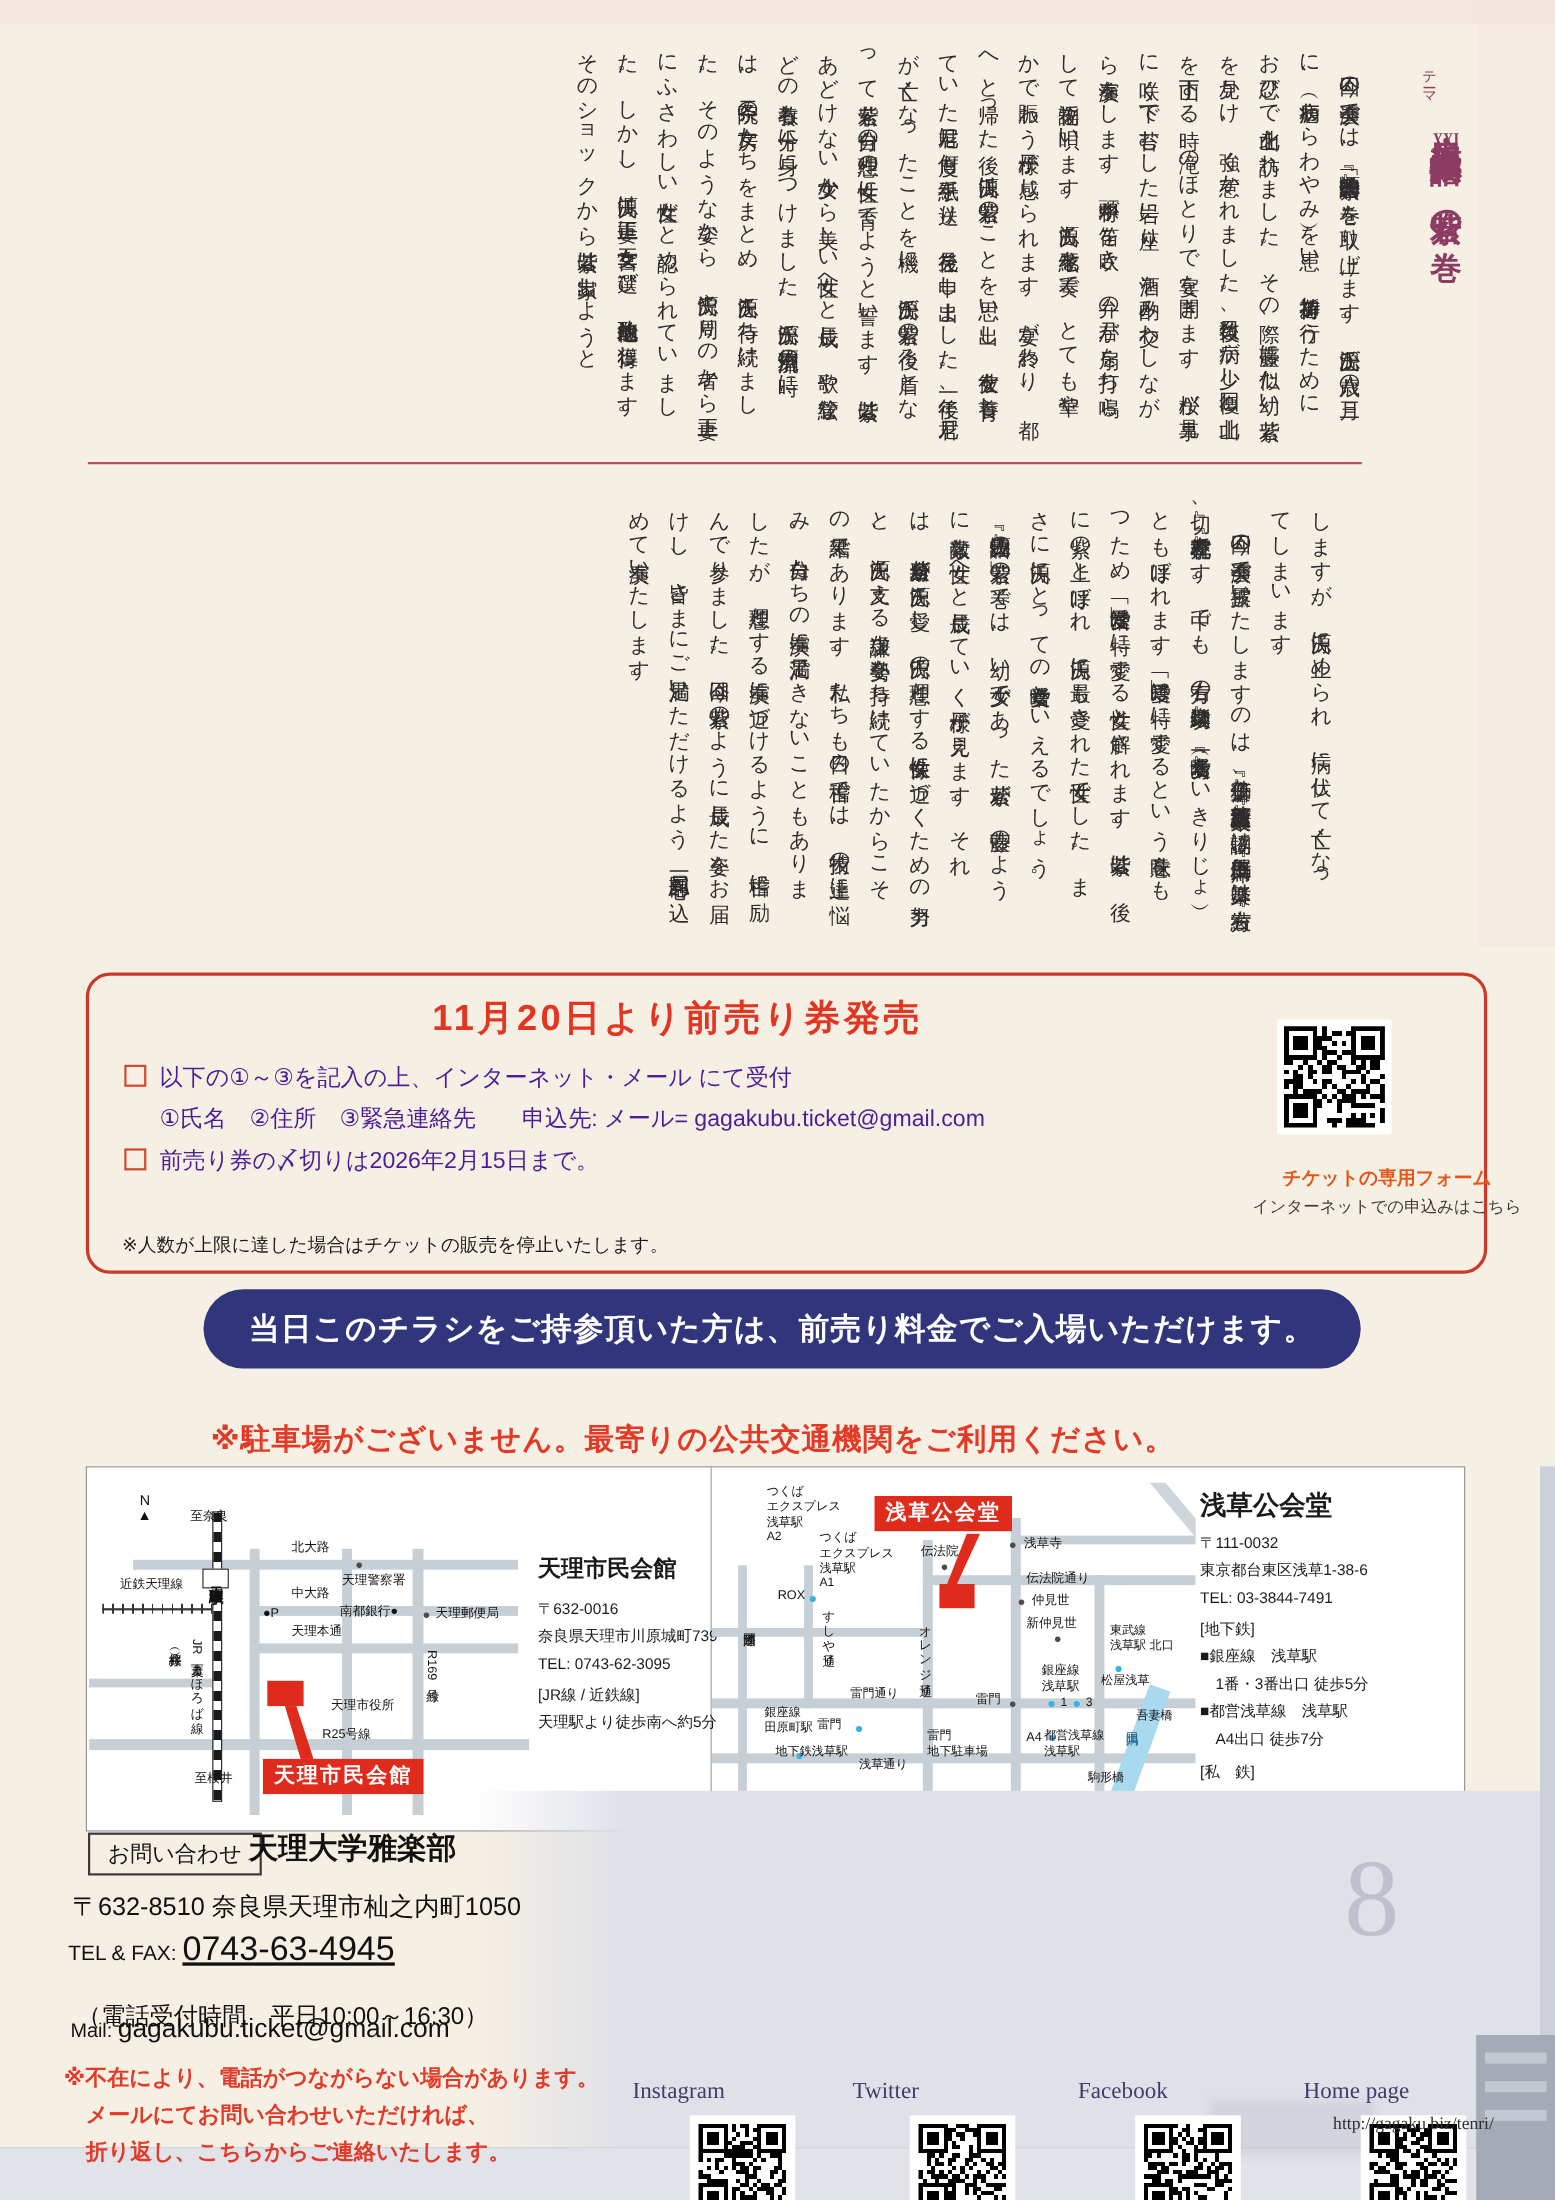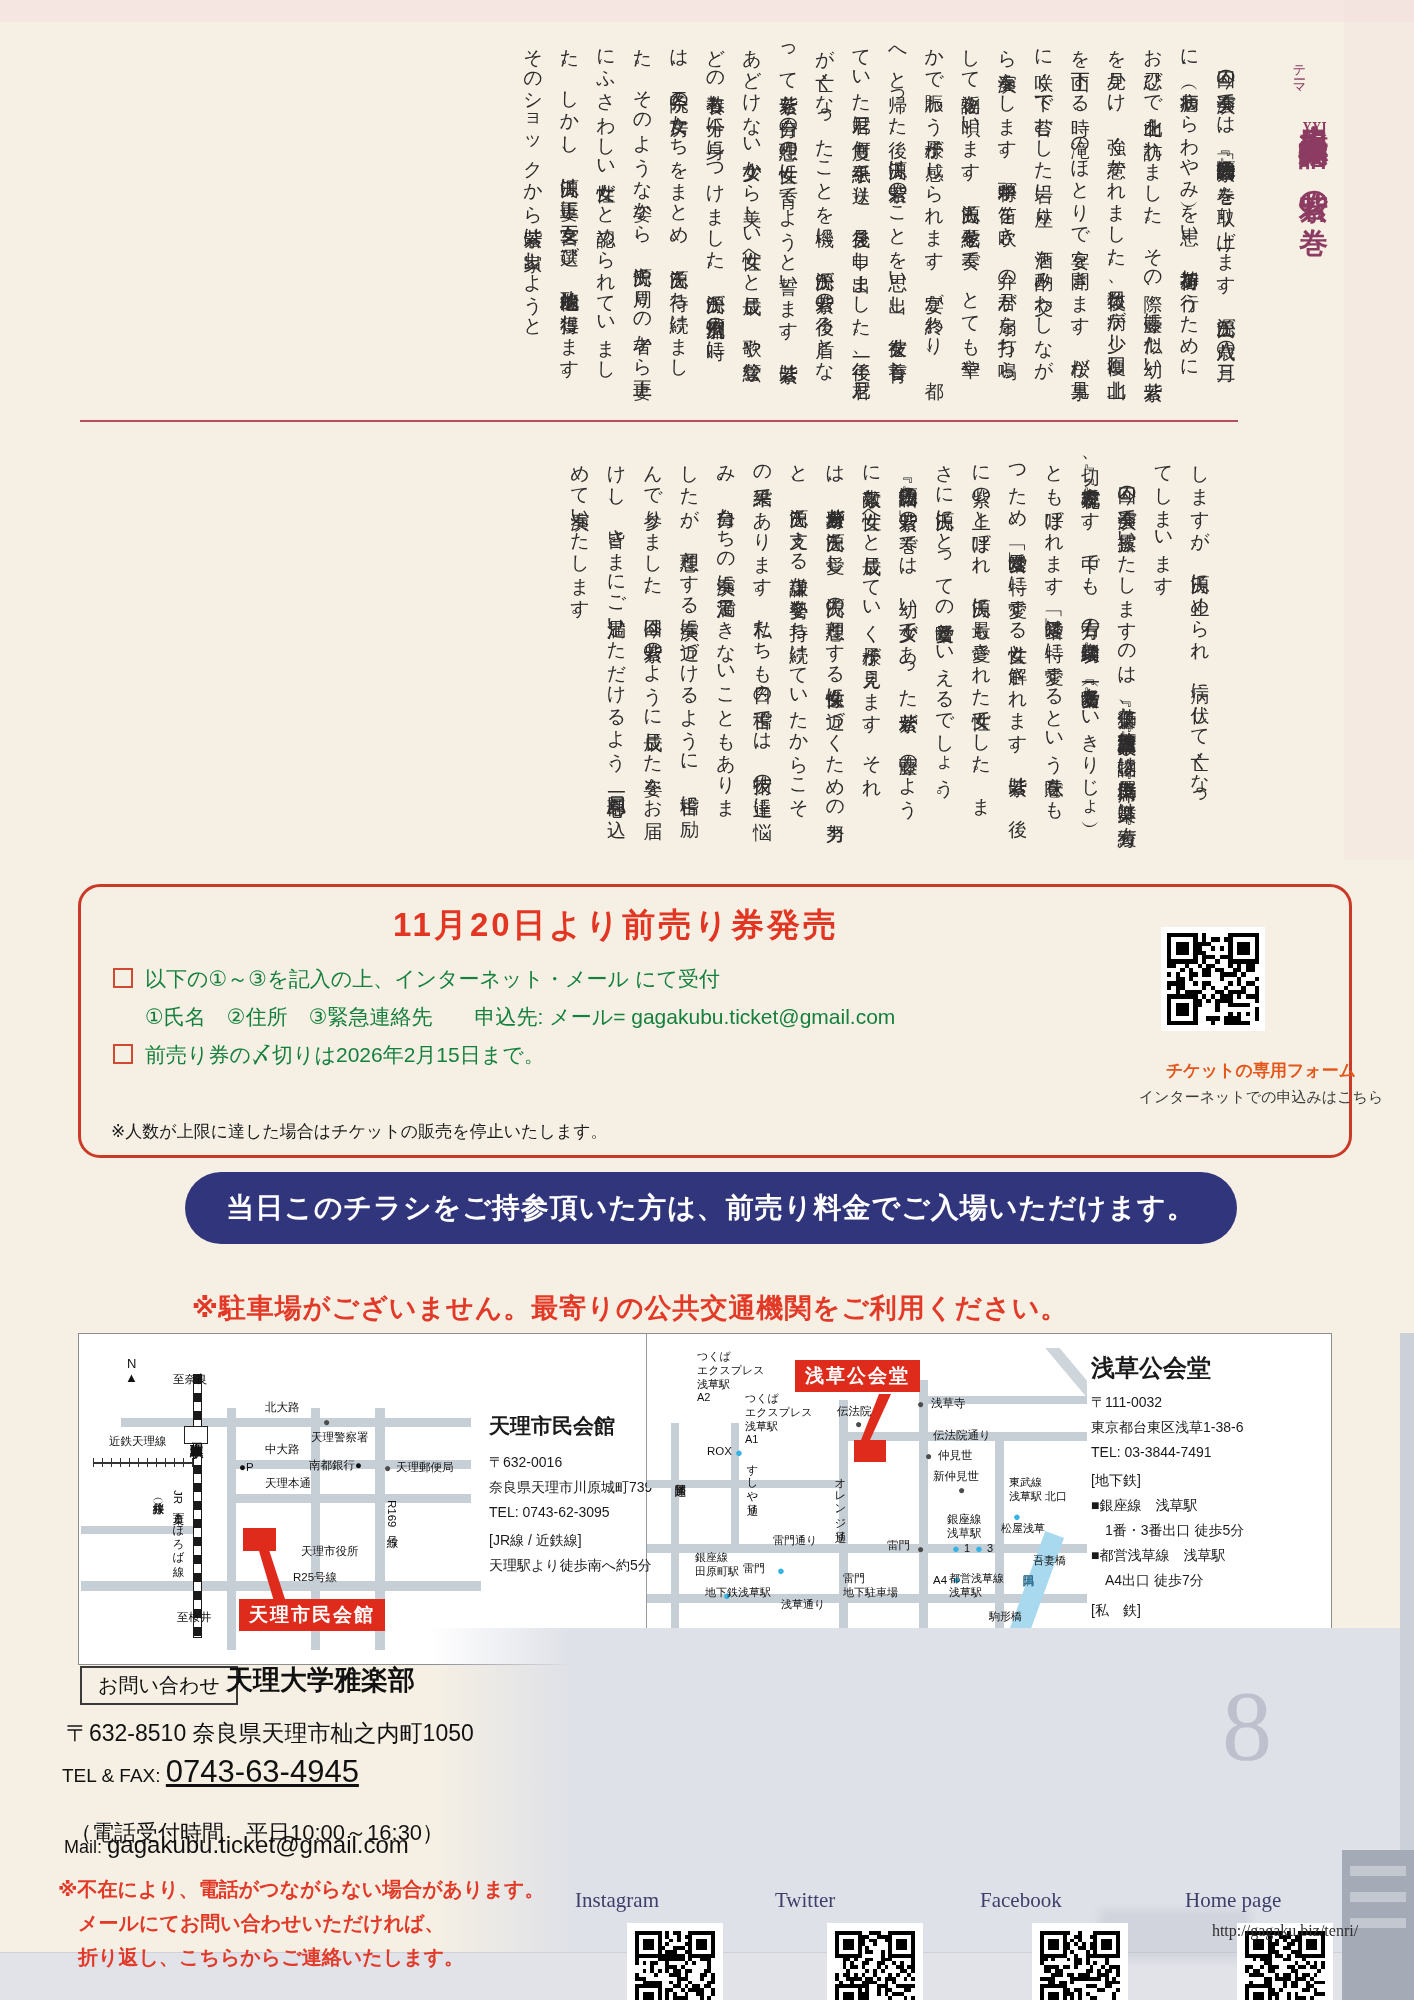--- a/index.html
+++ b/index.html
@@ -15,21 +15,21 @@
   .title-theme{right:106px;top:56px;font-size:13px;color:#8c3c62;letter-spacing:2px;}
   .title-col{right:80px;top:106px;height:510px;font-size:29px;font-weight:bold;color:#8c3c62;letter-spacing:1px;}
   .tcu{text-combine-upright:all;font-size:22px;}
   .essay-b1{right:170px;top:36px;height:352px;font-size:19px;line-height:1.92;letter-spacing:.5px;}
   .essay-b2{right:196px;top:452px;height:372px;font-size:19px;line-height:1.92;letter-spacing:.5px;}
   .rule{left:80px;top:420px;width:1158px;height:2px;background:#b5505c;}
 
   
   .ticket-box{left:78px;top:884px;width:1268px;height:268px;border:3px solid #cb3a28;border-radius:22px;}
   .tk-head{left:30px;top:16px;width:1010px;text-align:center;font-size:33px;font-weight:bold;color:#e23522;letter-spacing:3px;}
-  .tk-row{font-size:21px;color:#15803d;}
+  .tk-row{font-size:21px;color:#4c1d95;}
   .chk{display:inline-block;width:16px;height:16px;border:2px solid #d04a32;margin-right:12px;vertical-align:-2px;background:transparent;}
   .tk-r1{left:32px;top:78px;}
   .tk-r2{left:64px;top:116px;}
   .tk-r3{left:32px;top:154px;}
   .tk-r4{left:64px;top:192px;font-size:20px;}
   .tk-note{left:30px;top:233px;font-size:17px;color:#1b1b1b;}
   .tk-qrcard{left:1080px;top:40px;width:104px;height:104px;background:#fff;padding:0;}
   .tk-qrcard .qr{position:absolute;left:6px;top:6px;width:92px;height:92px;}
   .tk-cap1{left:1020px;top:172px;width:320px;text-align:center;font-size:17px;font-weight:bold;color:#e4571c;}
   .tk-cap2{left:1020px;top:201px;width:320px;text-align:center;font-size:15px;color:#3c3c3c;}

